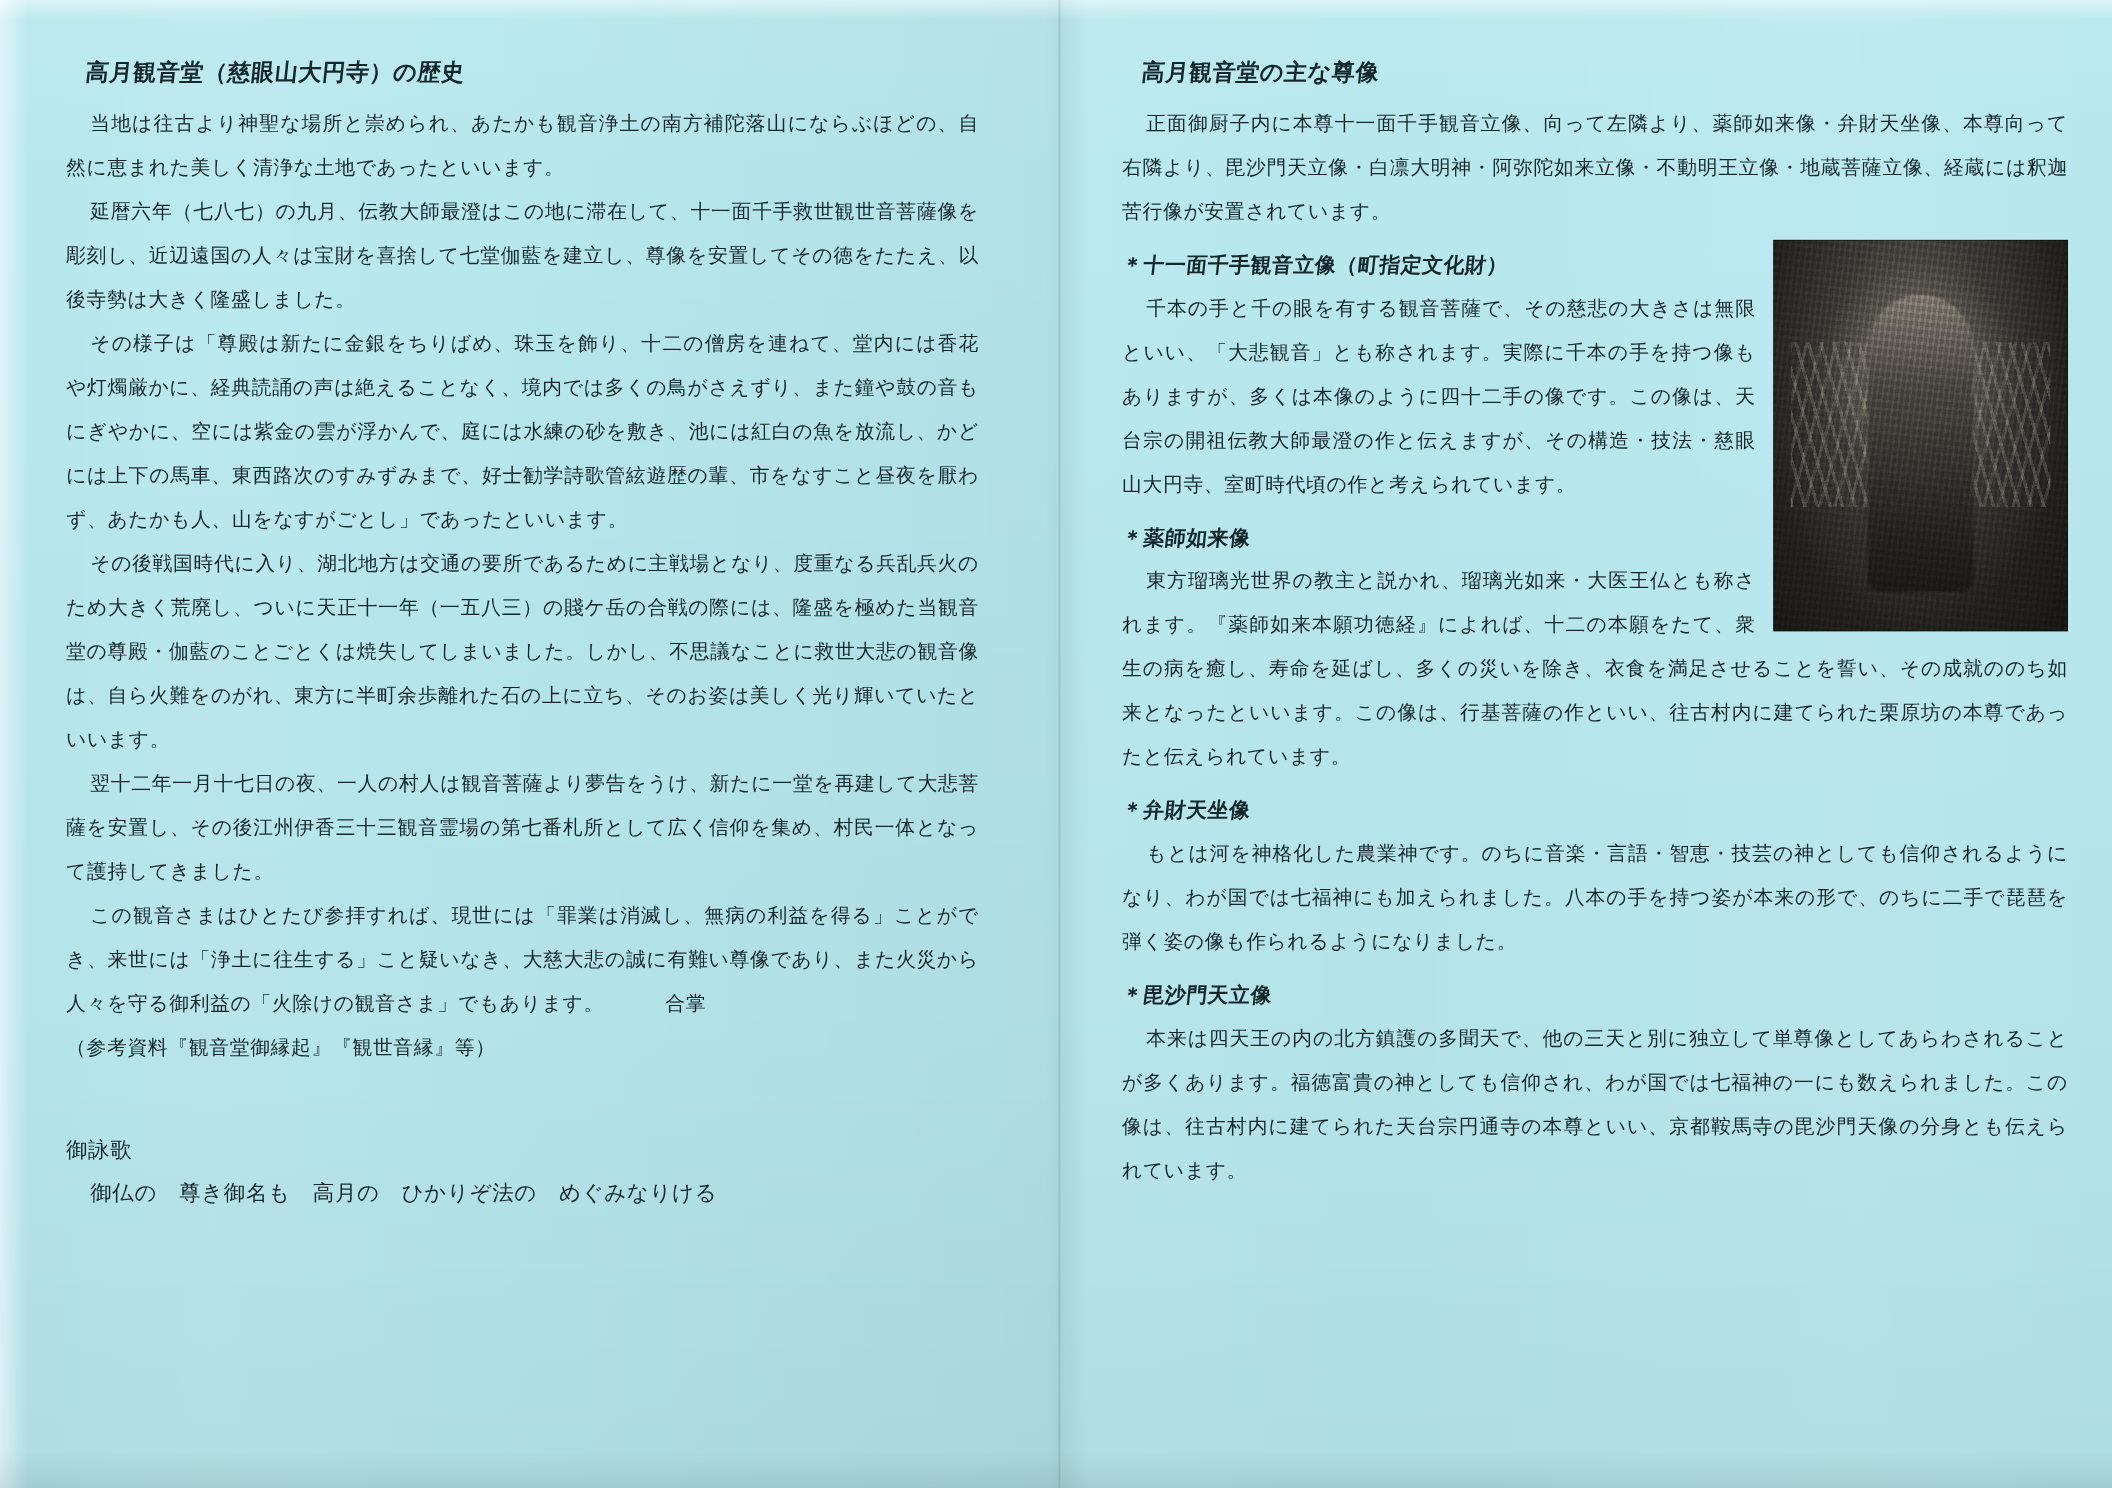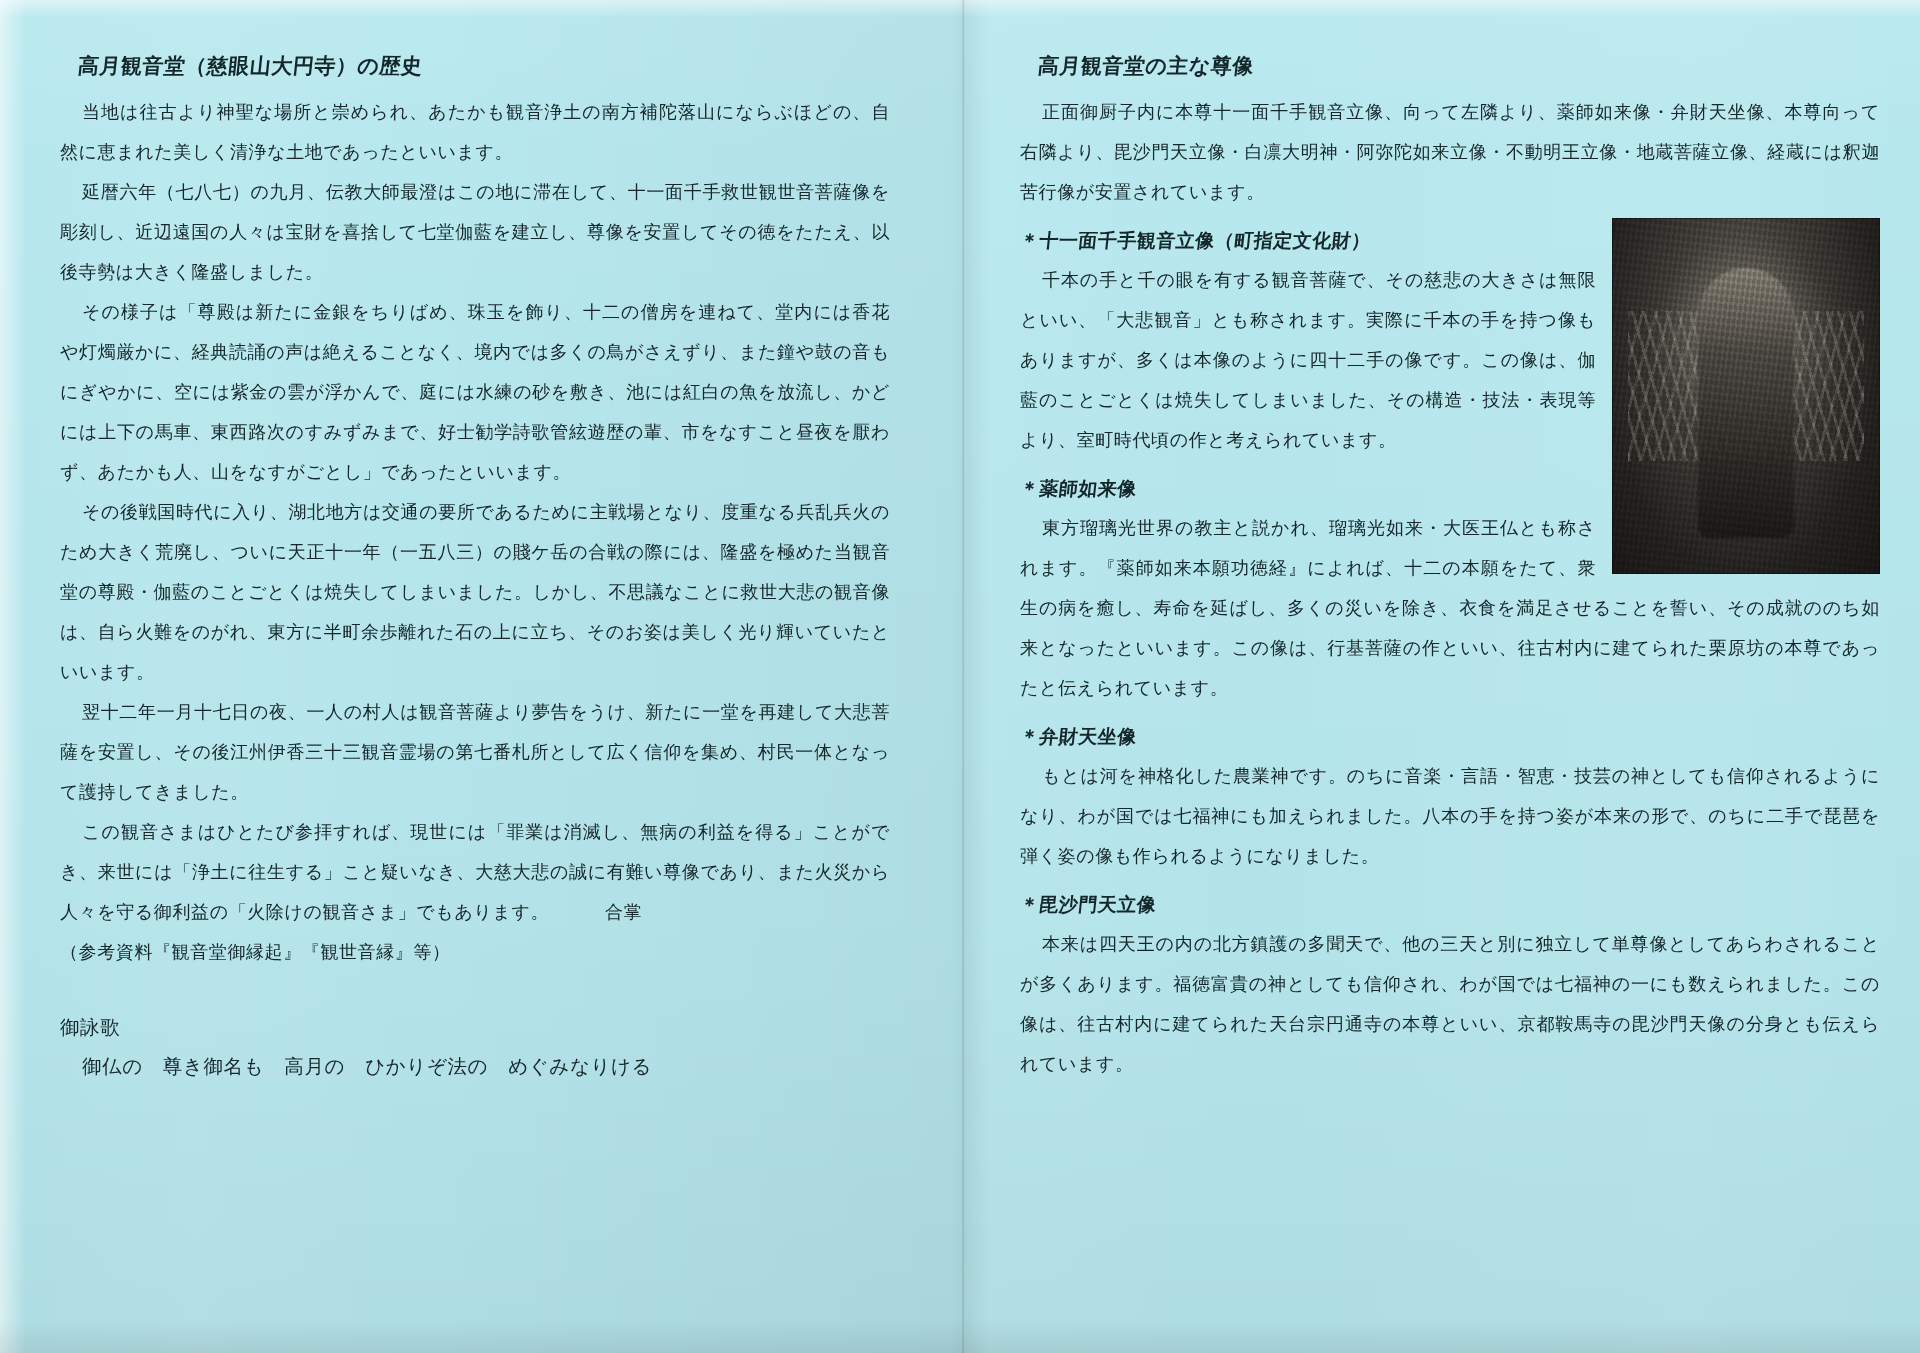--- a/index.html
+++ b/index.html
@@ -100,21 +100,21 @@
     text-align: justify;
     text-justify: inter-character;
     letter-spacing: .6px;
   }
   .para.center   { text-align: left; text-indent: 0; }
 
   .song-title {
     font-family: "DejaVu Sans", "Liberation Sans", sans-serif;
     font-size: 19.5px;
     color: #16282c;
-    margin-top: 42px;
+    margin-top: 60px;
     letter-spacing: .6px;
   }
   .song-line {
     font-family: "DejaVu Sans", "Liberation Sans", sans-serif;
     font-size: 19.5px;
     color: #16282c;
     margin-top: 12px;
     padding-left: 22px;
     letter-spacing: .6px;
   }
@@ -200,21 +200,21 @@
     <p class="para">正面御厨子内に本尊十一面千手観音立像、向って左隣より、薬師如来像・弁財天坐像、本尊向って右隣より、毘沙門天立像・白凛大明神・阿弥陀如来立像・不動明王立像・地蔵菩薩立像、経蔵には釈迦苦行像が安置されています。</p>
 
     <div class="photo">
       <div class="halo"></div>
       <div class="arms"></div>
       <div class="figure"></div>
       <div class="grain"></div>
     </div>
 
     <h2 class="sub-heading">＊十一面千手観音立像（町指定文化財）</h2>
-    <p class="para">千本の手と千の眼を有する観音菩薩で、その慈悲の大きさは無限といい、「大悲観音」とも称されます。実際に千本の手を持つ像もありますが、多くは本像のように四十二手の像です。この像は、伽藍のことごとくは焼失してしまいました、その構造・技法・表現等より、室町時代頃の作と考えられています。</p>
+    <p class="para">千本の手と千の眼を有する観音菩薩で、その慈悲の大きさは無限といい、「大悲観音」とも称されます。実際に千本の手を持つ像もありますが、多くは本像のように四十二手の像です。この像は、天台宗の開祖伝教大師最澄の作と伝えますが、その構造・技法・慈眼山大円寺、室町時代頃の作と考えられています。</p>
 
     <h2 class="sub-heading">＊薬師如来像</h2>
     <p class="para">東方瑠璃光世界の教主と説かれ、瑠璃光如来・大医王仏とも称されます。『薬師如来本願功徳経』によれば、十二の本願をたて、衆生の病を癒し、寿命を延ばし、多くの災いを除き、衣食を満足させることを誓い、その成就ののち如来となったといいます。この像は、行基菩薩の作といい、往古村内に建てられた栗原坊の本尊であったと伝えられています。</p>
 
     <h2 class="sub-heading">＊弁財天坐像</h2>
     <p class="para">もとは河を神格化した農業神です。のちに音楽・言語・智恵・技芸の神としても信仰されるようになり、わが国では七福神にも加えられました。八本の手を持つ姿が本来の形で、のちに二手で琵琶を弾く姿の像も作られるようになりました。</p>
 
     <h2 class="sub-heading">＊毘沙門天立像</h2>
     <p class="para">本来は四天王の内の北方鎮護の多聞天で、他の三天と別に独立して単尊像としてあらわされることが多くあります。福徳富貴の神としても信仰され、わが国では七福神の一にも数えられました。この像は、往古村内に建てられた天台宗円通寺の本尊といい、京都鞍馬寺の毘沙門天像の分身とも伝えられています。</p>
   </div>

